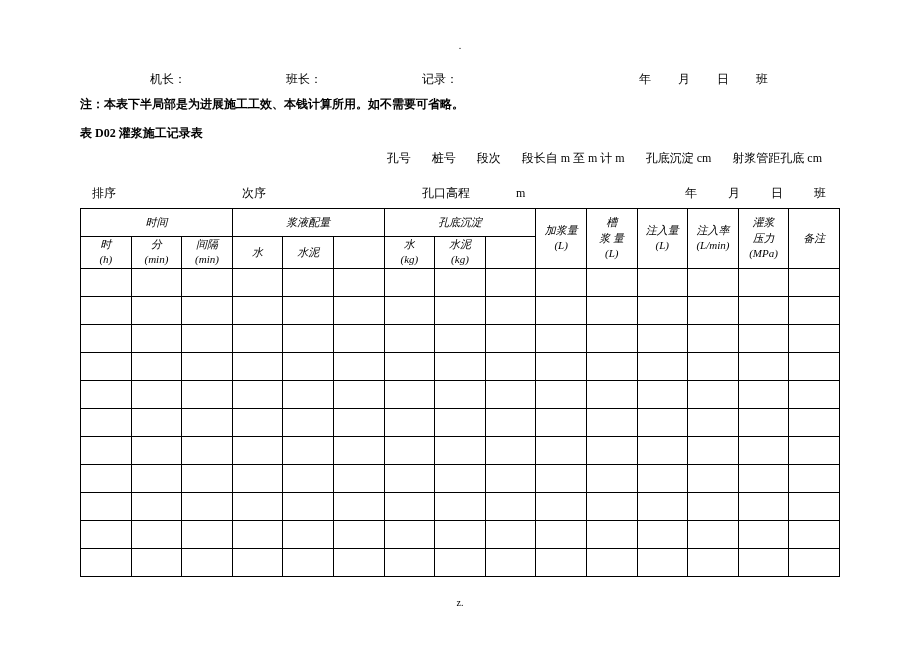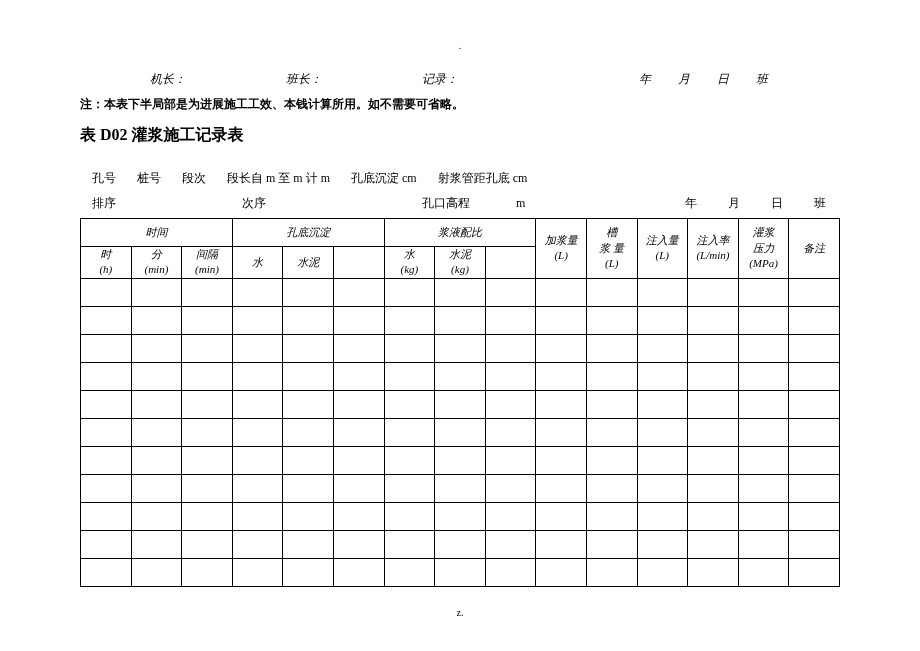--- a/index.html
+++ b/index.html
@@ -10,28 +10,27 @@
       padding: 40px 80px 20px 80px;
       background: #fff;
       color: #000;
       width: 920px;
     }
     .dot-top { text-align: center; font-size: 10px; margin-bottom: 20px; }
     .line1 {
       display: flex;
       margin-bottom: 8px;
       padding-left: 70px;
-      font-style: italic;
     }
     .line1 > span { margin-right: 100px; }
     .line1 .date-seg { margin-right: 0; margin-left: auto; padding-right: 60px;}
     .date-seg span { margin: 0 12px; }
     .note { margin-bottom: 12px; font-weight: bold; }
-    .title { font-size: 16px; font-weight: bold; margin-bottom: 24px; }
-    .meta1 { margin-bottom: 8px; padding-left: 12px;}
+    .title { font-size: 12px; font-weight: bold; margin-bottom: 8px; }
+    .meta1 { margin-bottom: 18px; padding-left: 12px; text-align: right;}
     .meta1 span { margin-right: 18px; }
     .meta2 {
       display: flex;
       margin-bottom: 6px;
       padding-left: 12px;
     }
     .meta2 .left { flex: 0 0 auto; text-align: center; }
     .meta2 .left span.lbl { display:inline-block; }
     .meta2 .left span.gap1 { display:inline-block; width:120px; }
     .meta2 .left span.gap2 { display:inline-block; width:150px; }
@@ -102,22 +101,22 @@
     <span>月</span>
     <span>日</span>
     <span>班</span>
   </div>
 </div>
 
 <table>
   <thead>
     <tr>
       <th colspan="3">时间</th>
+      <th colspan="3">浆液配量</th>
       <th colspan="3">孔底沉淀</th>
-      <th colspan="3">浆液配比</th>
       <th rowspan="2" class="sub"><span>加浆量</span><br><span>(L)</span></th>
       <th rowspan="2" class="sub"><span>槽</span><br><span>浆 量</span><br><span>(L)</span></th>
       <th rowspan="2" class="sub"><span>注入量</span><br><span>(L)</span></th>
       <th rowspan="2" class="sub"><span>注入率</span><br><span>(L/min)</span></th>
       <th rowspan="2" class="sub"><span>灌浆</span><br><span>压力</span><br><span>(MPa)</span></th>
       <th rowspan="2">备注</th>
     </tr>
     <tr>
       <th class="sub"><span>时</span><br><span>(h)</span></th>
       <th class="sub"><span>分</span><br><span>(min)</span></th>

